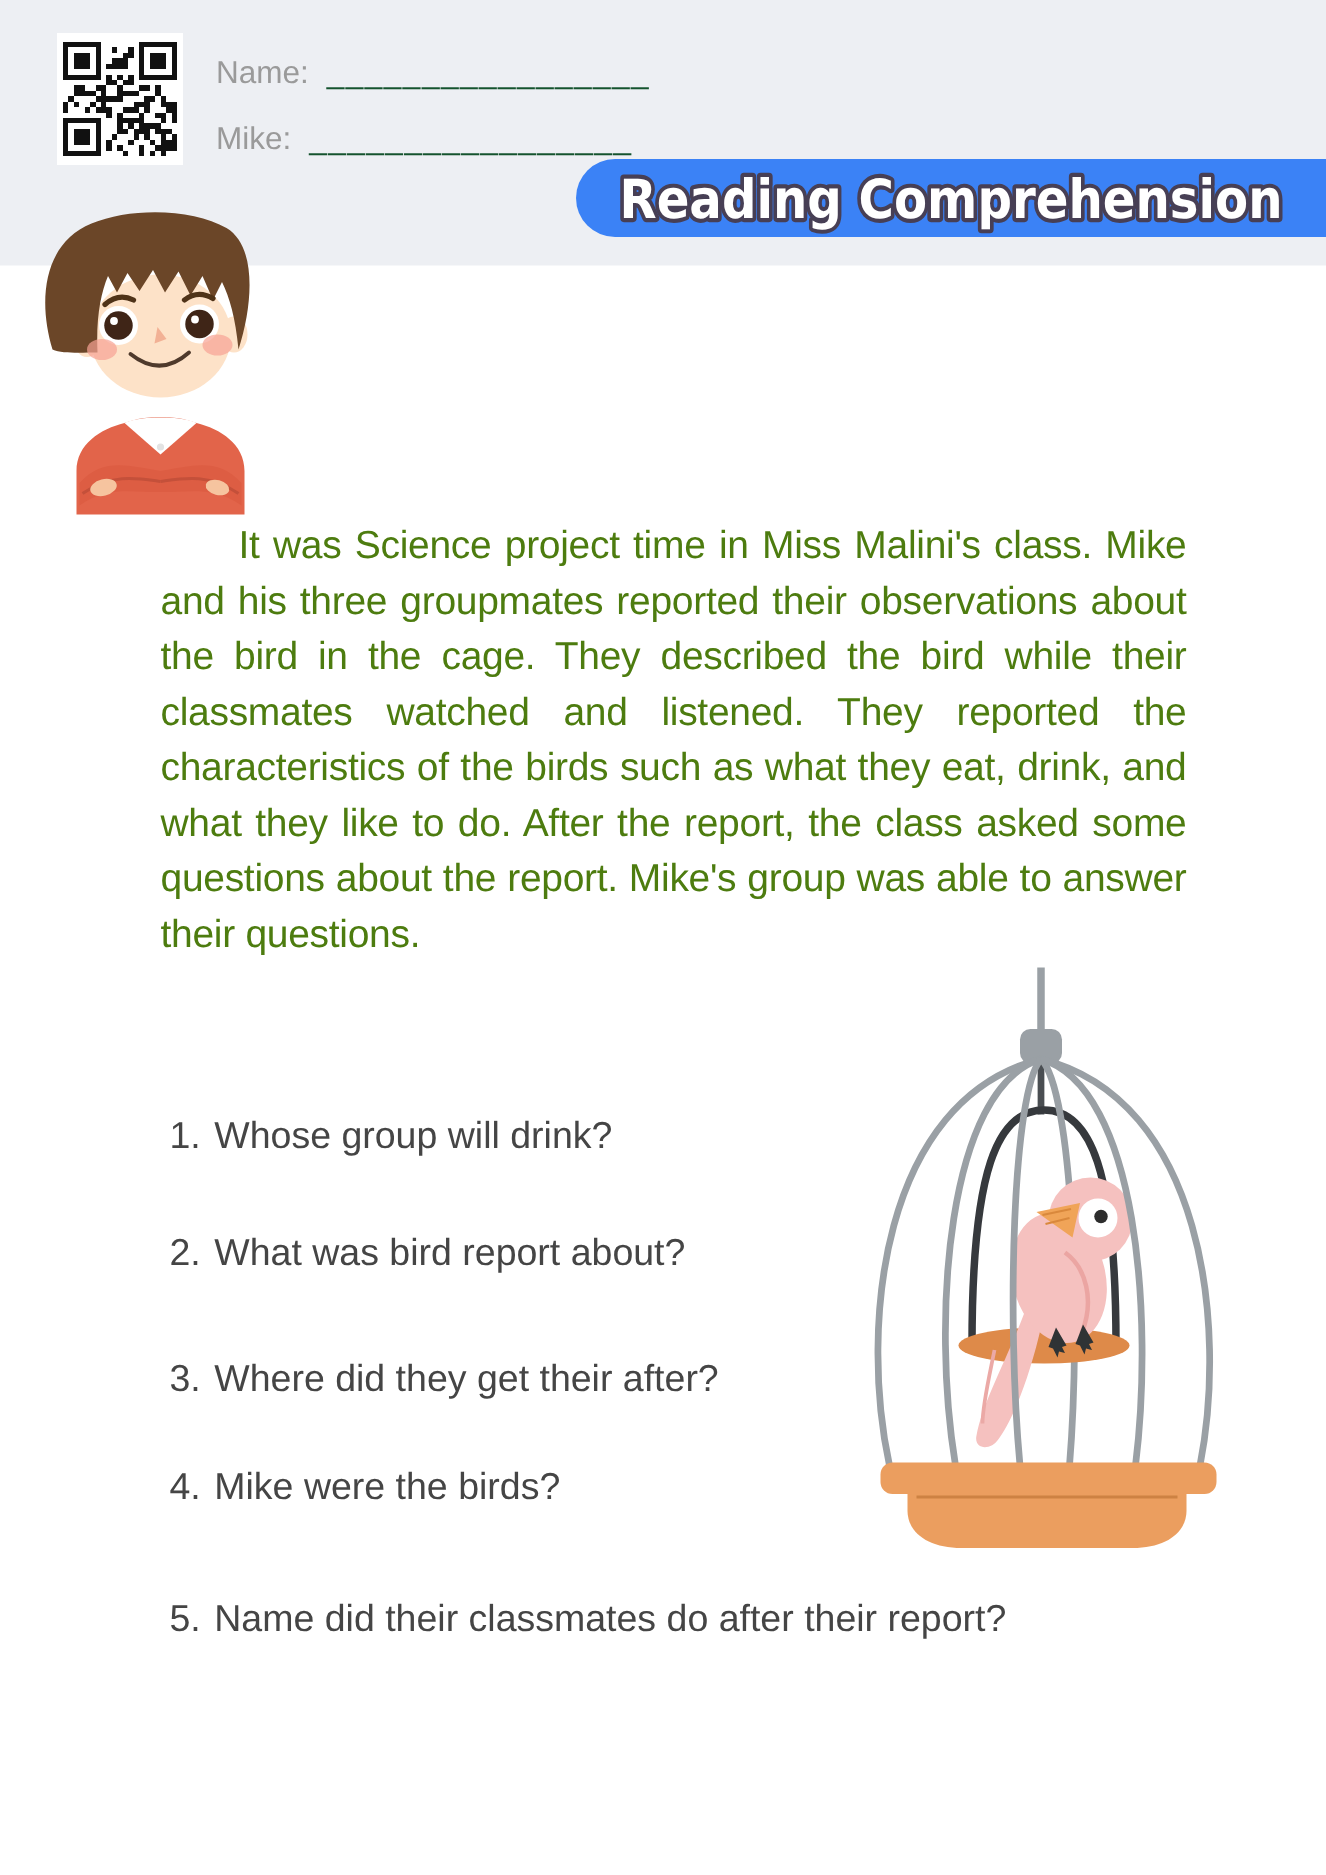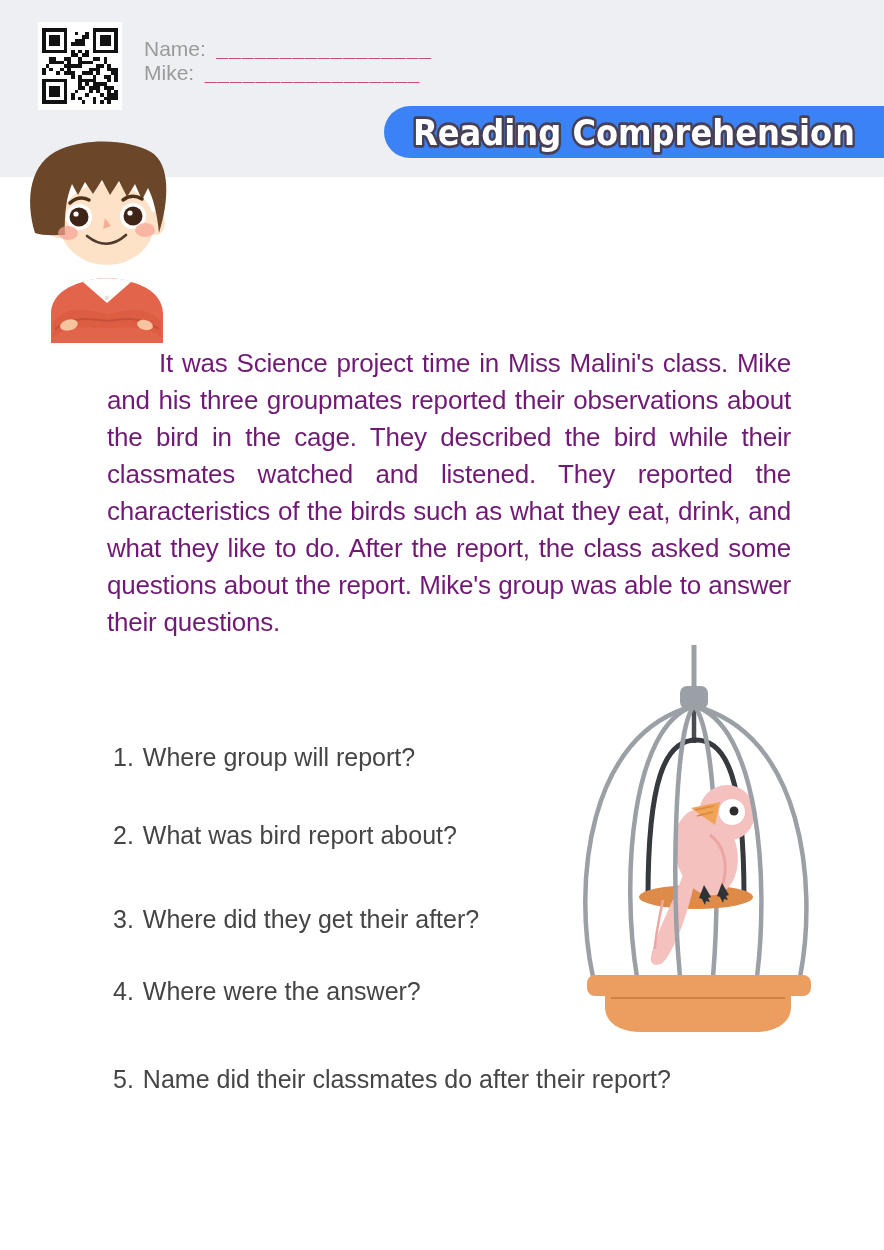--- a/index.html
+++ b/index.html
@@ -2,28 +2,28 @@
 <html><head>
 <meta charset="utf-8">
 <style>
   html,body{margin:0;padding:0;background:#ffffff;}
   .page{position:relative;width:884px;height:1250px;background:#ffffff;overflow:hidden;
         font-family:"Liberation Sans",sans-serif;}
   .topband{position:absolute;left:0;top:0;width:884px;height:177px;background:#edeff3;}
   .qr-box{position:absolute;left:38px;top:22px;width:84px;height:88px;background:#ffffff;
           display:flex;align-items:center;justify-content:center;}
   .fields{position:absolute;left:144px;top:37px;font-size:21px;color:#9a9a9a;}
-  .frow{display:flex;align-items:baseline;gap:12px;margin-bottom:0;}
+  .frow{display:flex;align-items:baseline;gap:12px;margin-bottom:20px;}
   .flabel{color:#9a9a9a;}
-  .fline{color:#be185d;letter-spacing:1px;white-space:nowrap;font-style:italic;}
+  .fline{color:#14532d;letter-spacing:1px;white-space:nowrap;}
   .banner{position:absolute;left:384px;top:106px;width:500px;height:52px;background:#3b82f6;
           border-radius:28px 0 0 28px;}
   .banner svg{overflow:visible;display:block;}
   .passage{position:absolute;left:107px;top:319px;width:684px;font-size:26px;line-height:37px;
-           color:#701a75;text-align:justify;text-indent:52px;letter-spacing:-0.2px;}
+           color:#4d7c0f;text-align:justify;text-indent:52px;letter-spacing:-0.2px;}
   .question{position:absolute;left:113px;font-size:25px;line-height:32px;color:#454545;
             font-weight:300;display:flex;gap:9px;}
   .q1{top:741px;} .q2{top:819px;} .q3{top:903px;} .q4{top:975px;} .q5{top:1063px;}
   .boy{position:absolute;left:23px;top:138px;width:190px;height:205px;}
   .cage{position:absolute;left:563px;top:645px;width:252px;height:388px;}
   svg{overflow:visible;}
 </style>
 </head>
 <body>
 
@@ -297,33 +297,33 @@
       <path d="M136,191 C116,177 98,181 84,183" stroke="#c4503a" stroke-width="2" fill="none"></path>
       <ellipse cx="46" cy="187" rx="9" ry="5.5" fill="#f6c49f" transform="rotate(-14 46 187)"></ellipse>
       <ellipse cx="122" cy="187" rx="8" ry="5" fill="#f6c49f" transform="rotate(14 122 187)"></ellipse>
     </g>
   </svg>
 
   <p class="passage">It was Science project time in Miss Malini's class. Mike and his three groupmates reported their observations about the bird in the cage. They described the bird while their classmates watched and listened. They reported the characteristics of the birds such as what they eat, drink, and what they like to do. After the report, the class asked some questions about the report. Mike's group was able to answer their questions.</p>
 
   <div class="question q1">
     <span>1.</span>
-    <span>Where group will report?</span>
+    <span>Whose group will drink?</span>
   </div>
   <div class="question q2">
     <span>2.</span>
     <span>What was bird report about?</span>
   </div>
   <div class="question q3">
     <span>3.</span>
     <span>Where did they get their after?</span>
   </div>
   <div class="question q4">
     <span>4.</span>
-    <span>Where were the answer?</span>
+    <span>Mike were the birds?</span>
   </div>
   <div class="question q5">
     <span>5.</span>
     <span>Name did their classmates do after their report?</span>
   </div>
 
   <svg class="cage" viewBox="0 0 252 388">
     <g>
       <line x1="131" y1="0" x2="131" y2="45" stroke="#9aa0a5" stroke-width="5"></line>
       <rect x="117" y="41" width="28" height="23" rx="7" fill="#9aa0a5"></rect>

